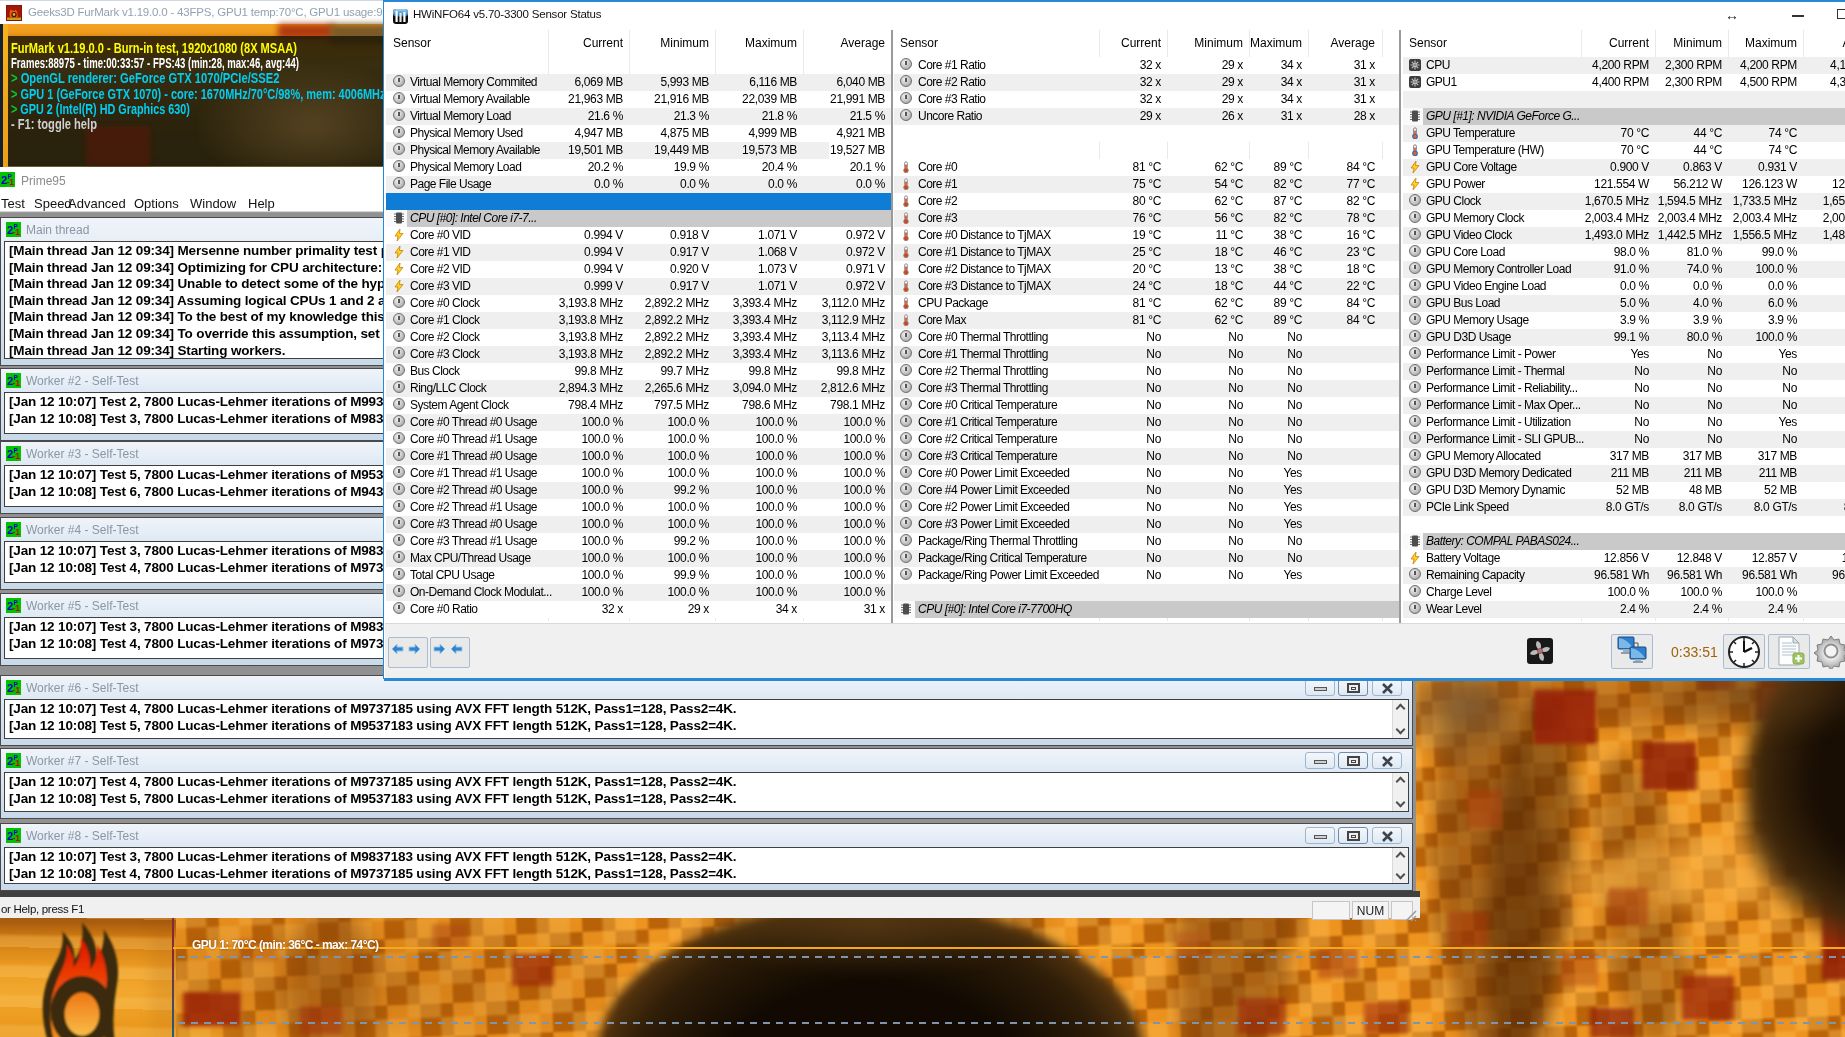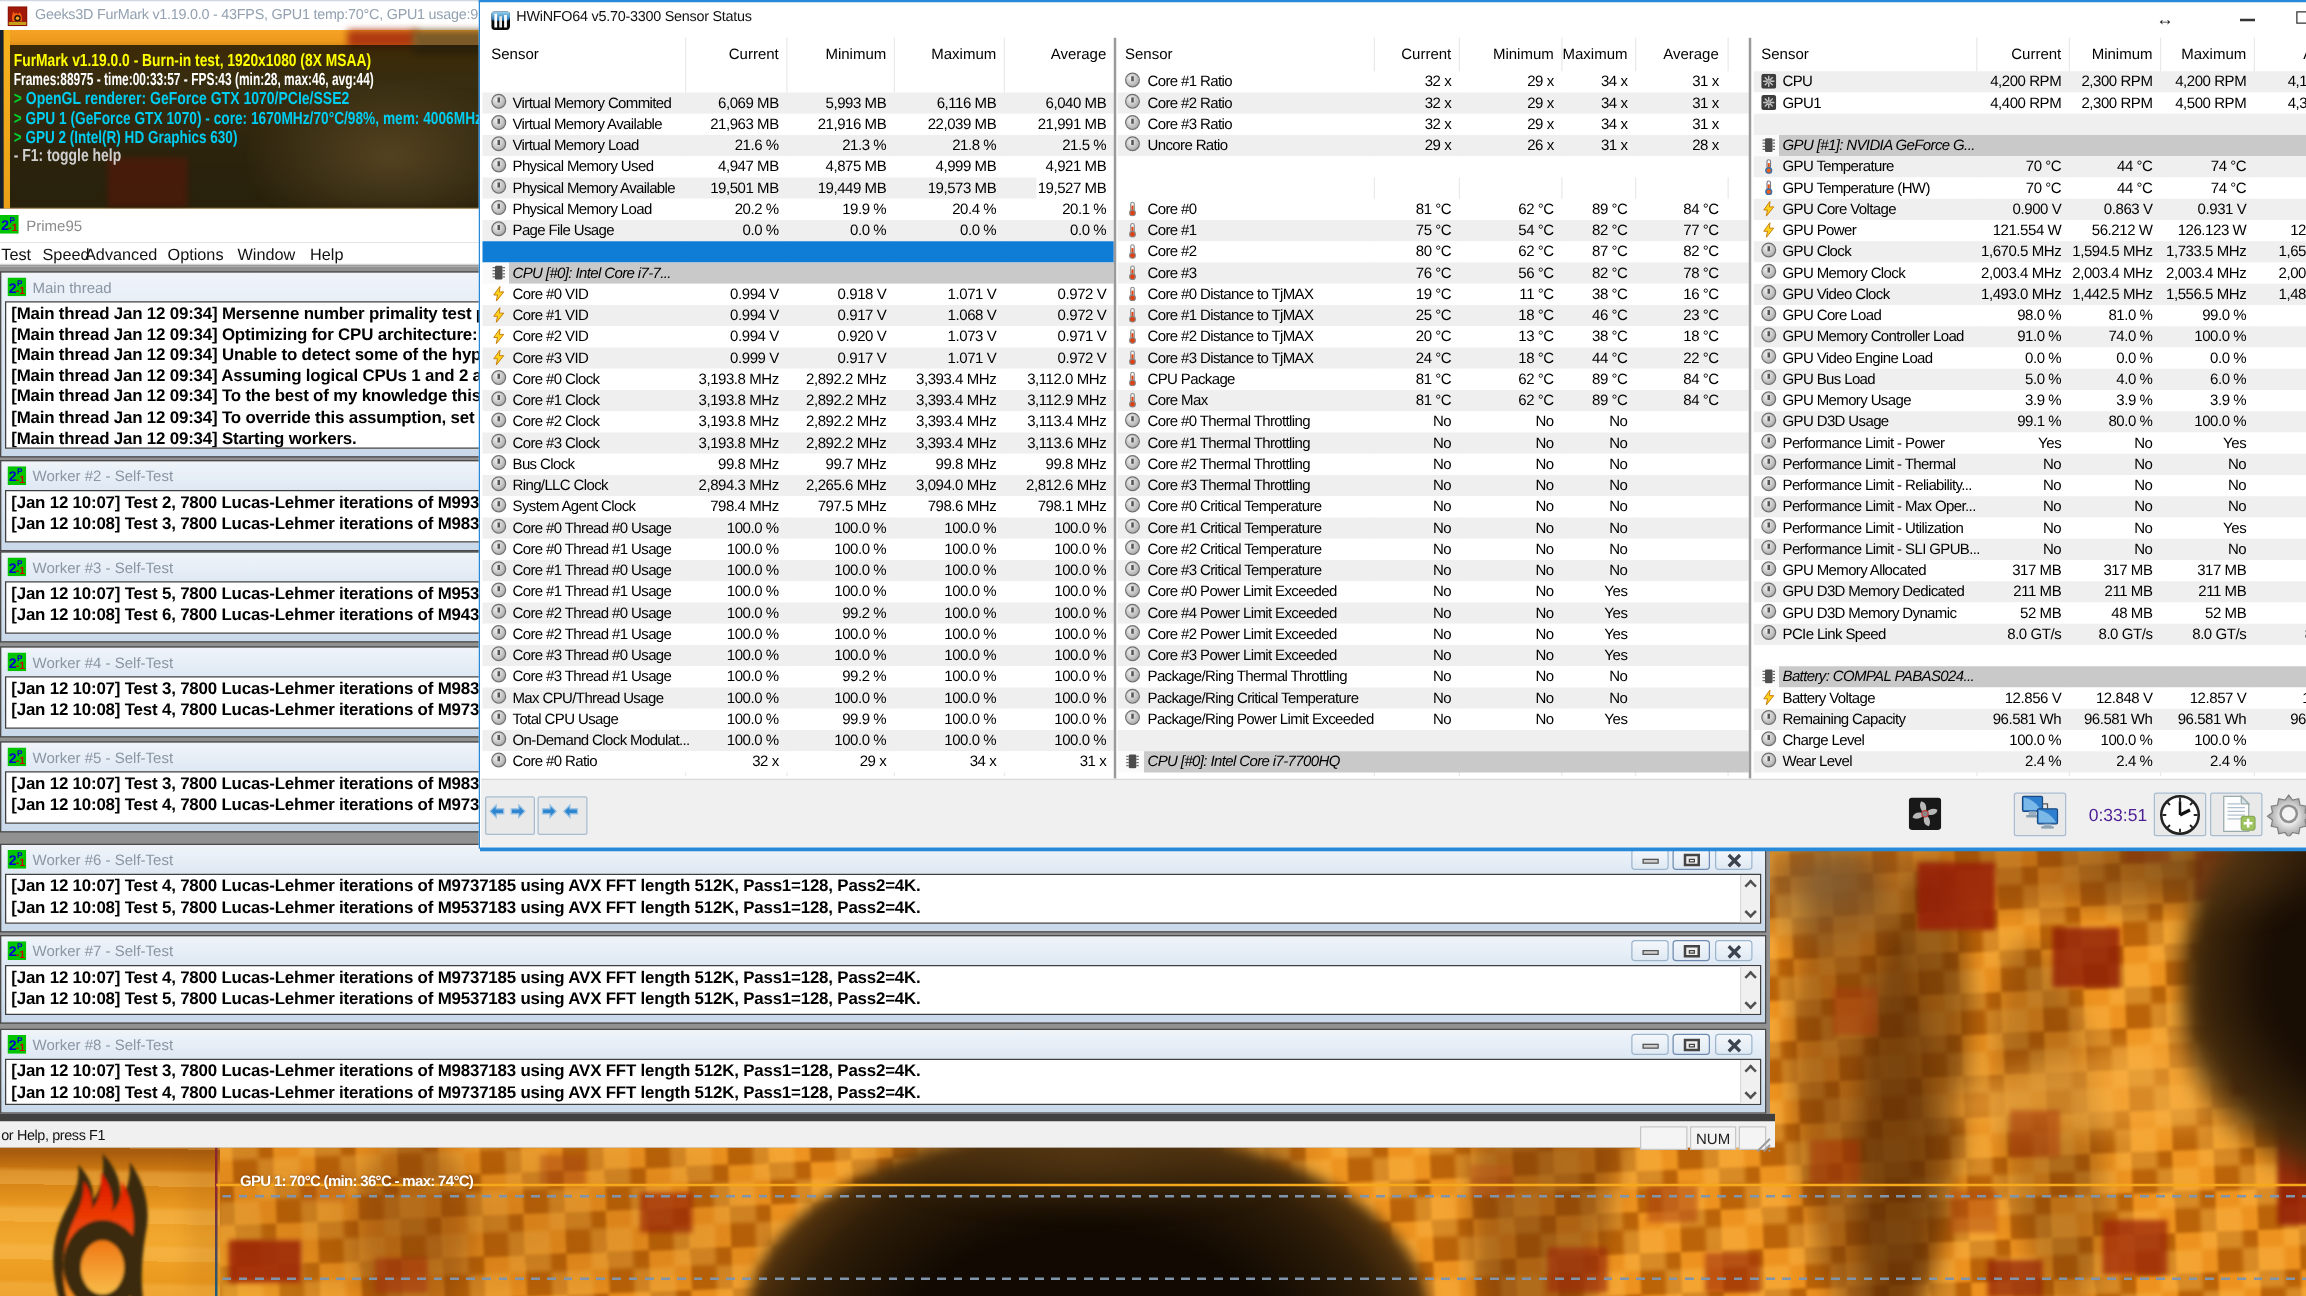--- a/index.html
+++ b/index.html
@@ -90,21 +90,21 @@
 .lab{white-space:nowrap}
 .val{text-align:right}
 .ghdr{font-style:italic}
 .vsep{position:absolute;top:0;width:1px;height:591px;background:#e9e9e9}
 .psep{position:absolute;top:0;width:2px;height:593px;background:#9a9a9a}
 .ic{position:absolute;top:2px;width:12px;height:12px}
 .clk{border-radius:50%;border:1px solid #6f6f6f;background:radial-gradient(circle at 38% 35%,#f4f4f4,#bcbcbc 60%,#909090)}
 .clk:after{content:"";position:absolute;left:4px;top:2px;width:1.5px;height:4px;background:#555}
 #hwbot{position:absolute;left:1px;top:621px;width:1461px;height:55px;background:#f0f0f0;border-top:1px solid #d9d9d9}
 .bbtn{position:absolute;background:#e9e9e9;border:1px solid #a8bdd2;border-radius:2px}
-#hwbot .time{position:absolute;left:1286px;top:20px;font-size:14px;color:#4c1d95}
+#hwbot .time{position:absolute;left:1286px;top:20px;font-size:14px;color:#a16207}
 #hwblue{position:absolute;left:0;top:676px;width:1462px;height:3px;background:#2789d8}
 .tbtn{position:absolute;top:6px;color:#222}
 </style>
 </head>
 <body>
 
 <div id="desk">
  <div id="deskbase"></div>
  <div class="checker"></div>
     <div class="checker2"></div>

